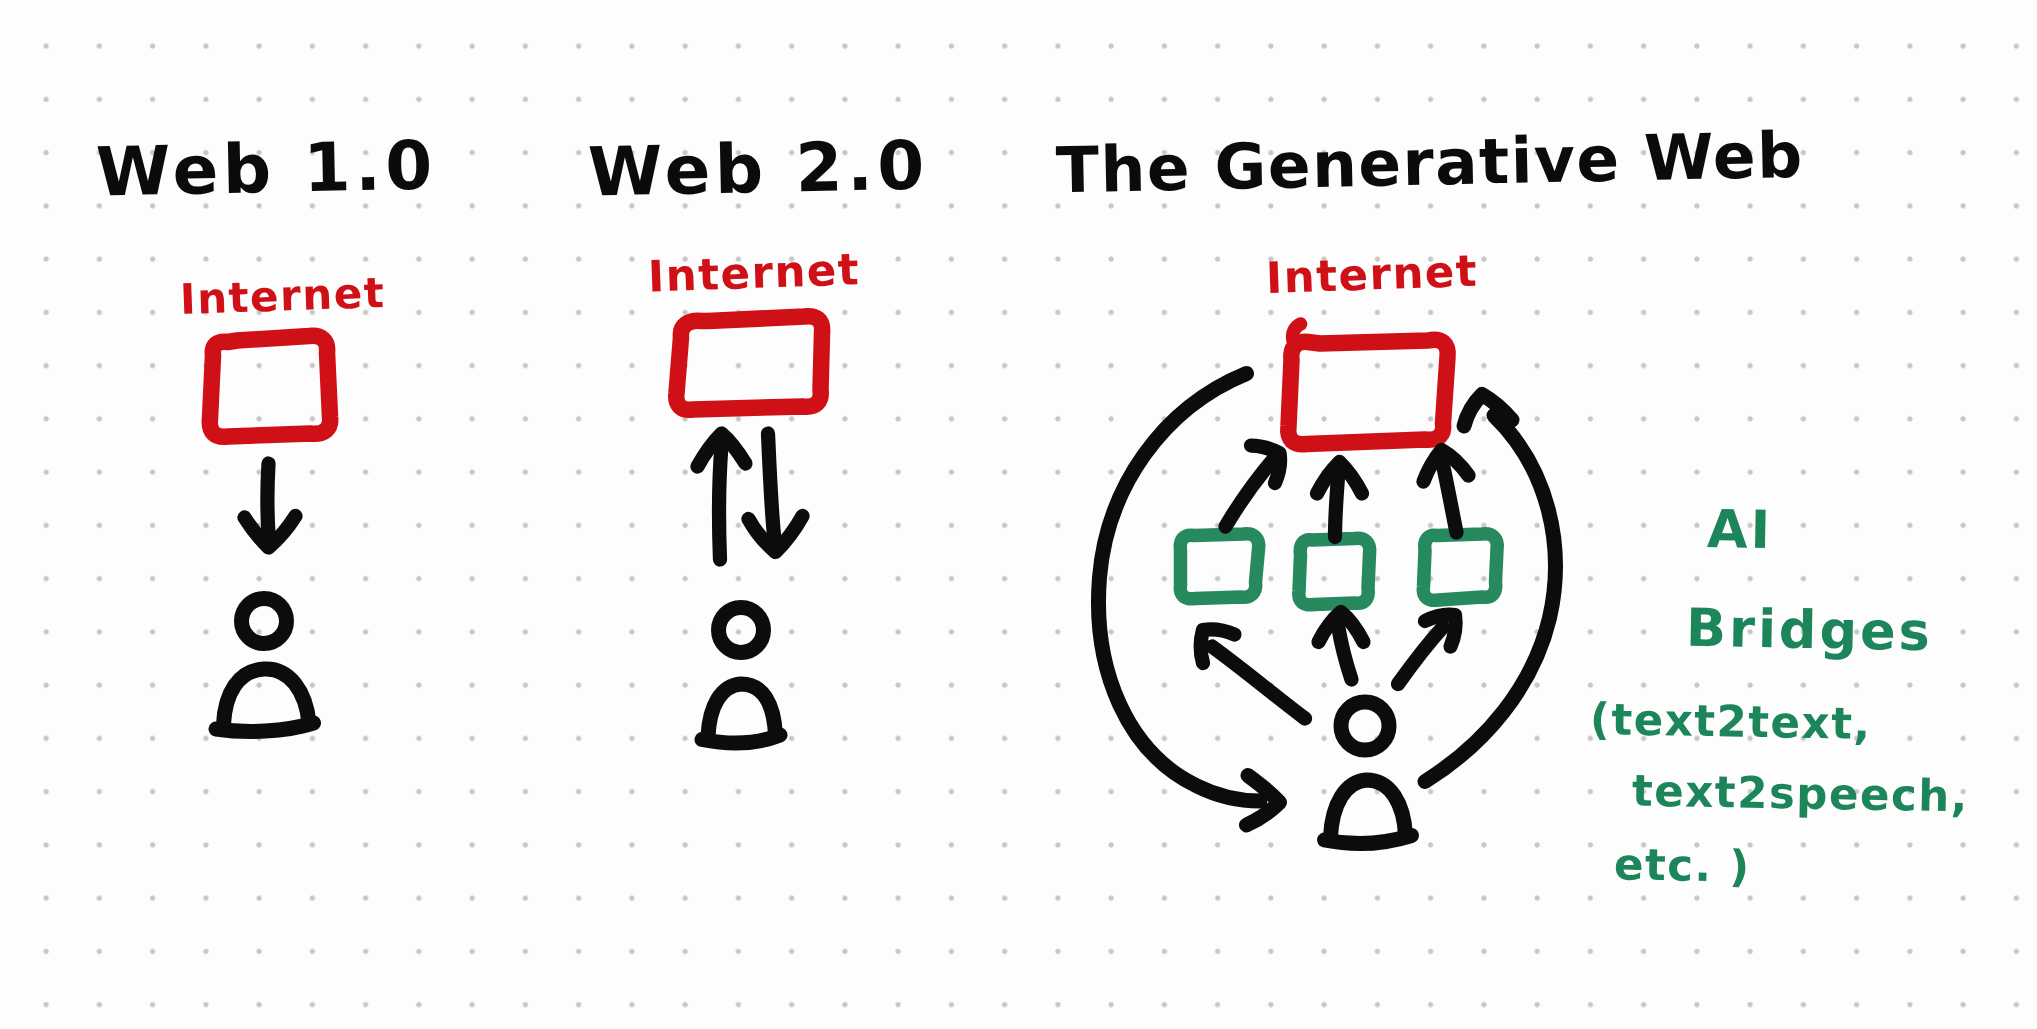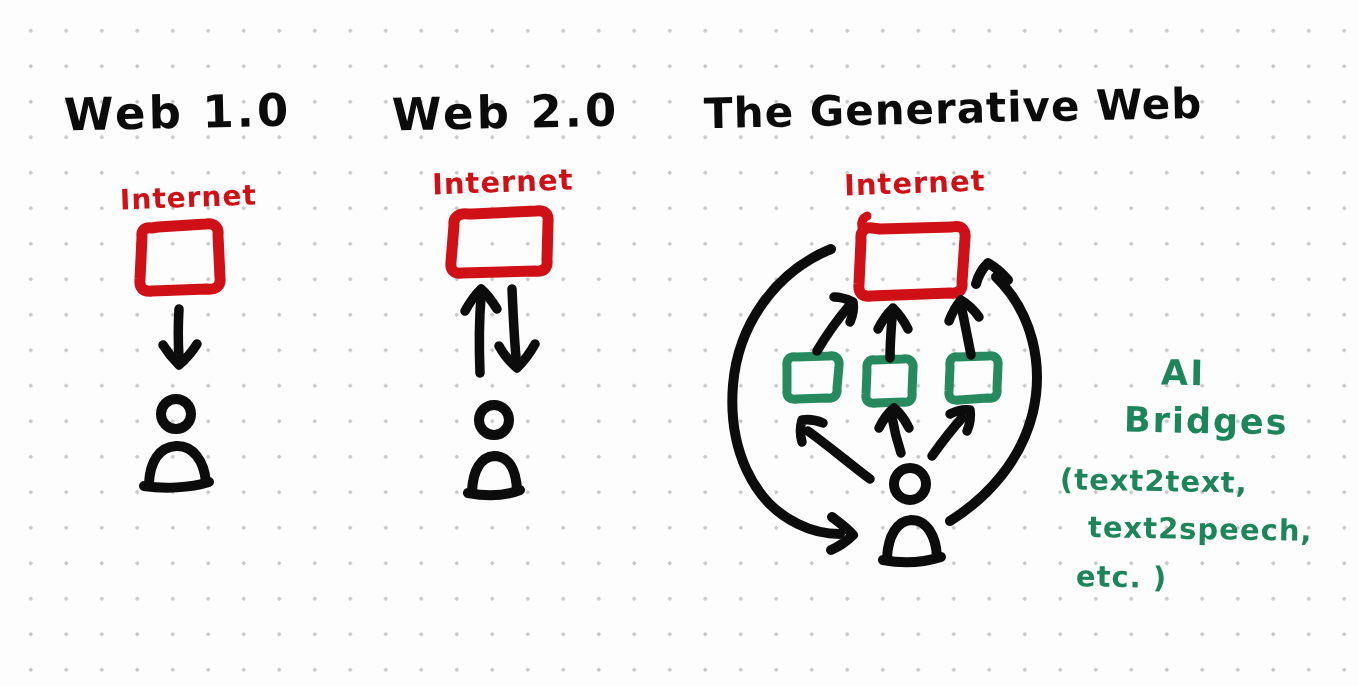--- a/index.html
+++ b/index.html
@@ -90,19 +90,19 @@
   </svg>
 
   <div class="txt title r-1" style="left:64px;top:86px;">Web 1.0</div>
   <div class="txt title r-1" style="left:392px;top:86px;">Web 2.0</div>
   <div class="txt title-gen txt r-1" style="left:704px;top:84px;font-weight:700;position:absolute;color:#0b0b0b;">The Generative Web</div>
 
   <div class="txt net-label r-2" style="left:120px;top:181px;">Internet</div>
   <div class="txt net-label r-2" style="left:432px;top:165px;font-size:29px;">Internet</div>
   <div class="txt net-label r-2" style="left:844px;top:166px;font-size:29px;">Internet</div>
 
-  <div class="txt green-label ai-head r1" style="left:1138px;top:353px;margin-left:23px;">AI</div>
+  <div class="txt green-label ai-head r1" style="left:1138px;top:334px;">AI</div>
   <div class="txt green-label ai-head r1" style="left:1124px;top:401px;">Bridges</div>
   <div class="txt green-label ai-detail r1" style="left:1060px;top:464px;">(text2text,</div>
   <div class="txt green-label ai-detail r1" style="left:1088px;top:512px;">text2speech,</div>
   <div class="txt green-label ai-detail r1" style="left:1076px;top:560px;">etc. )</div>
 
 </div>
 
 </body></html>

